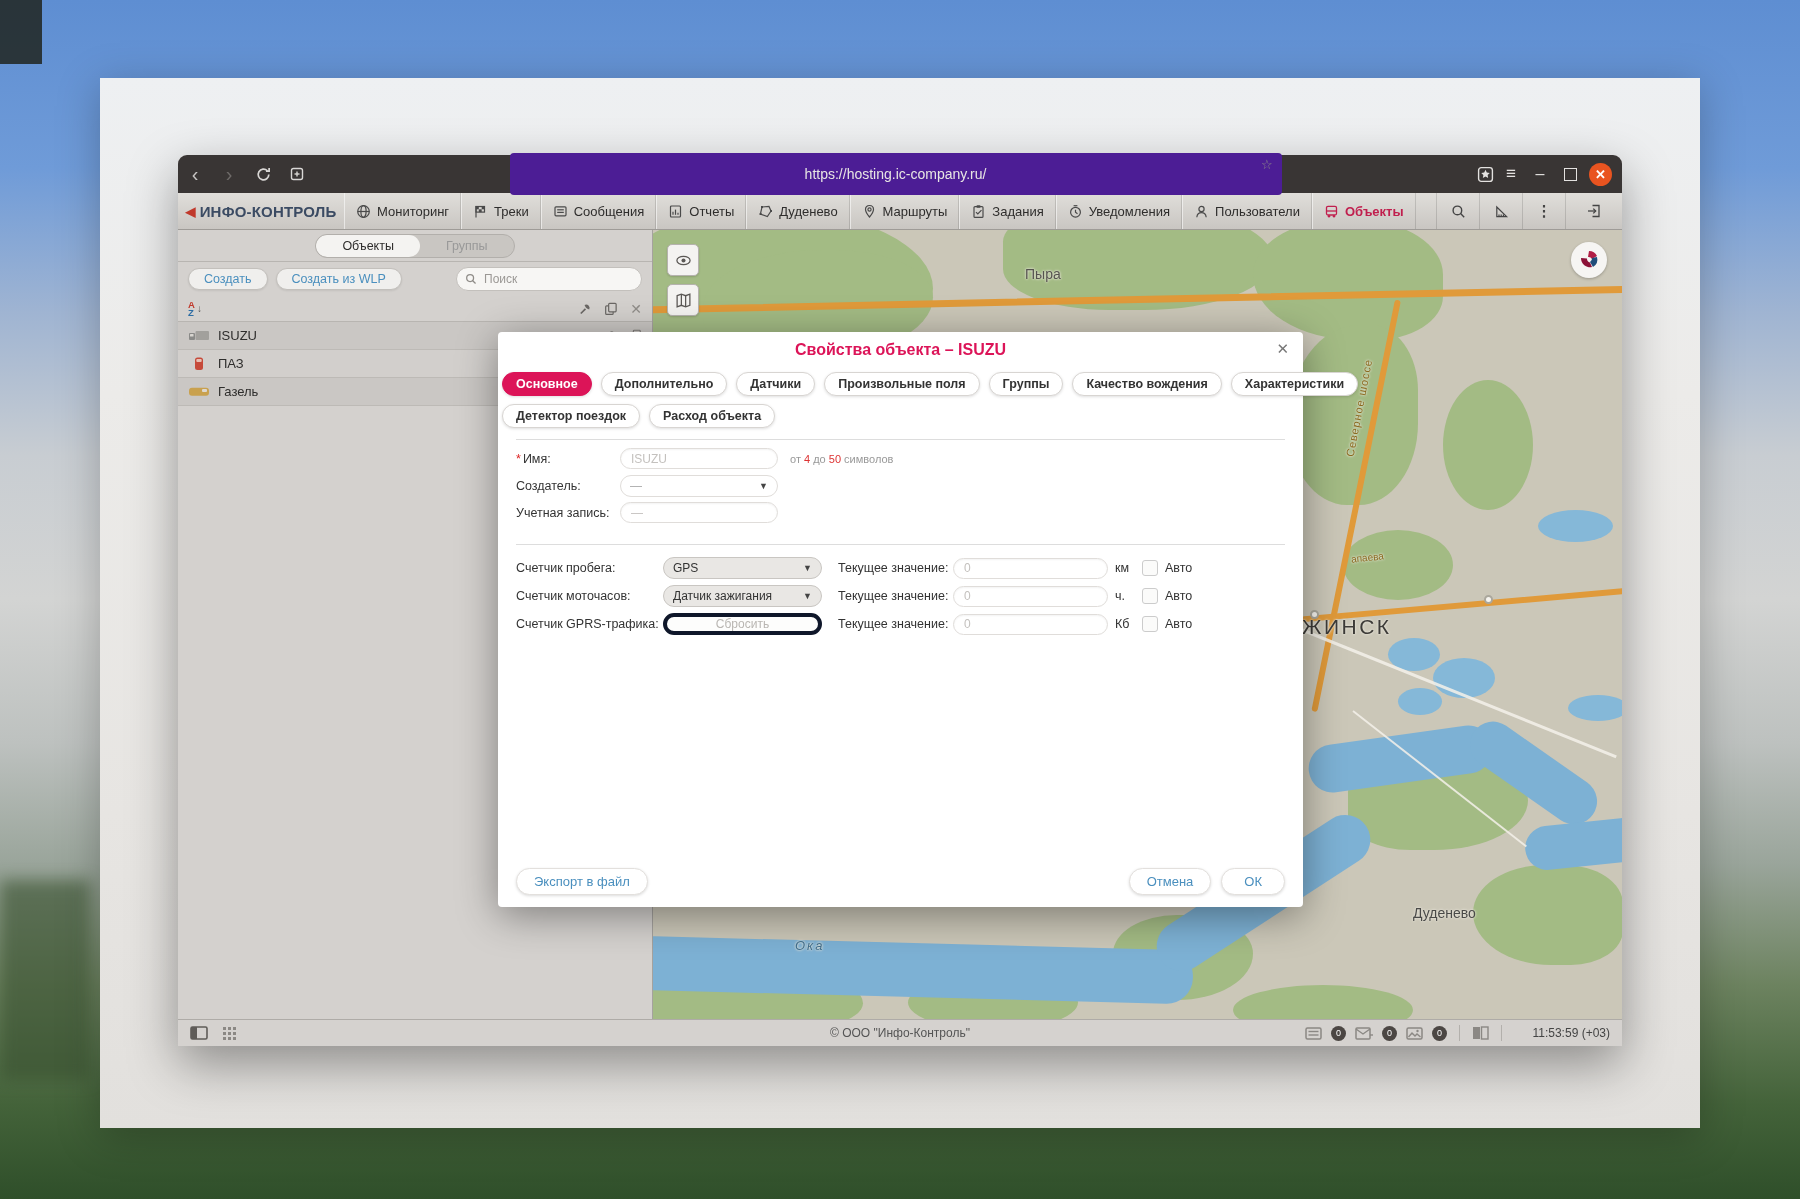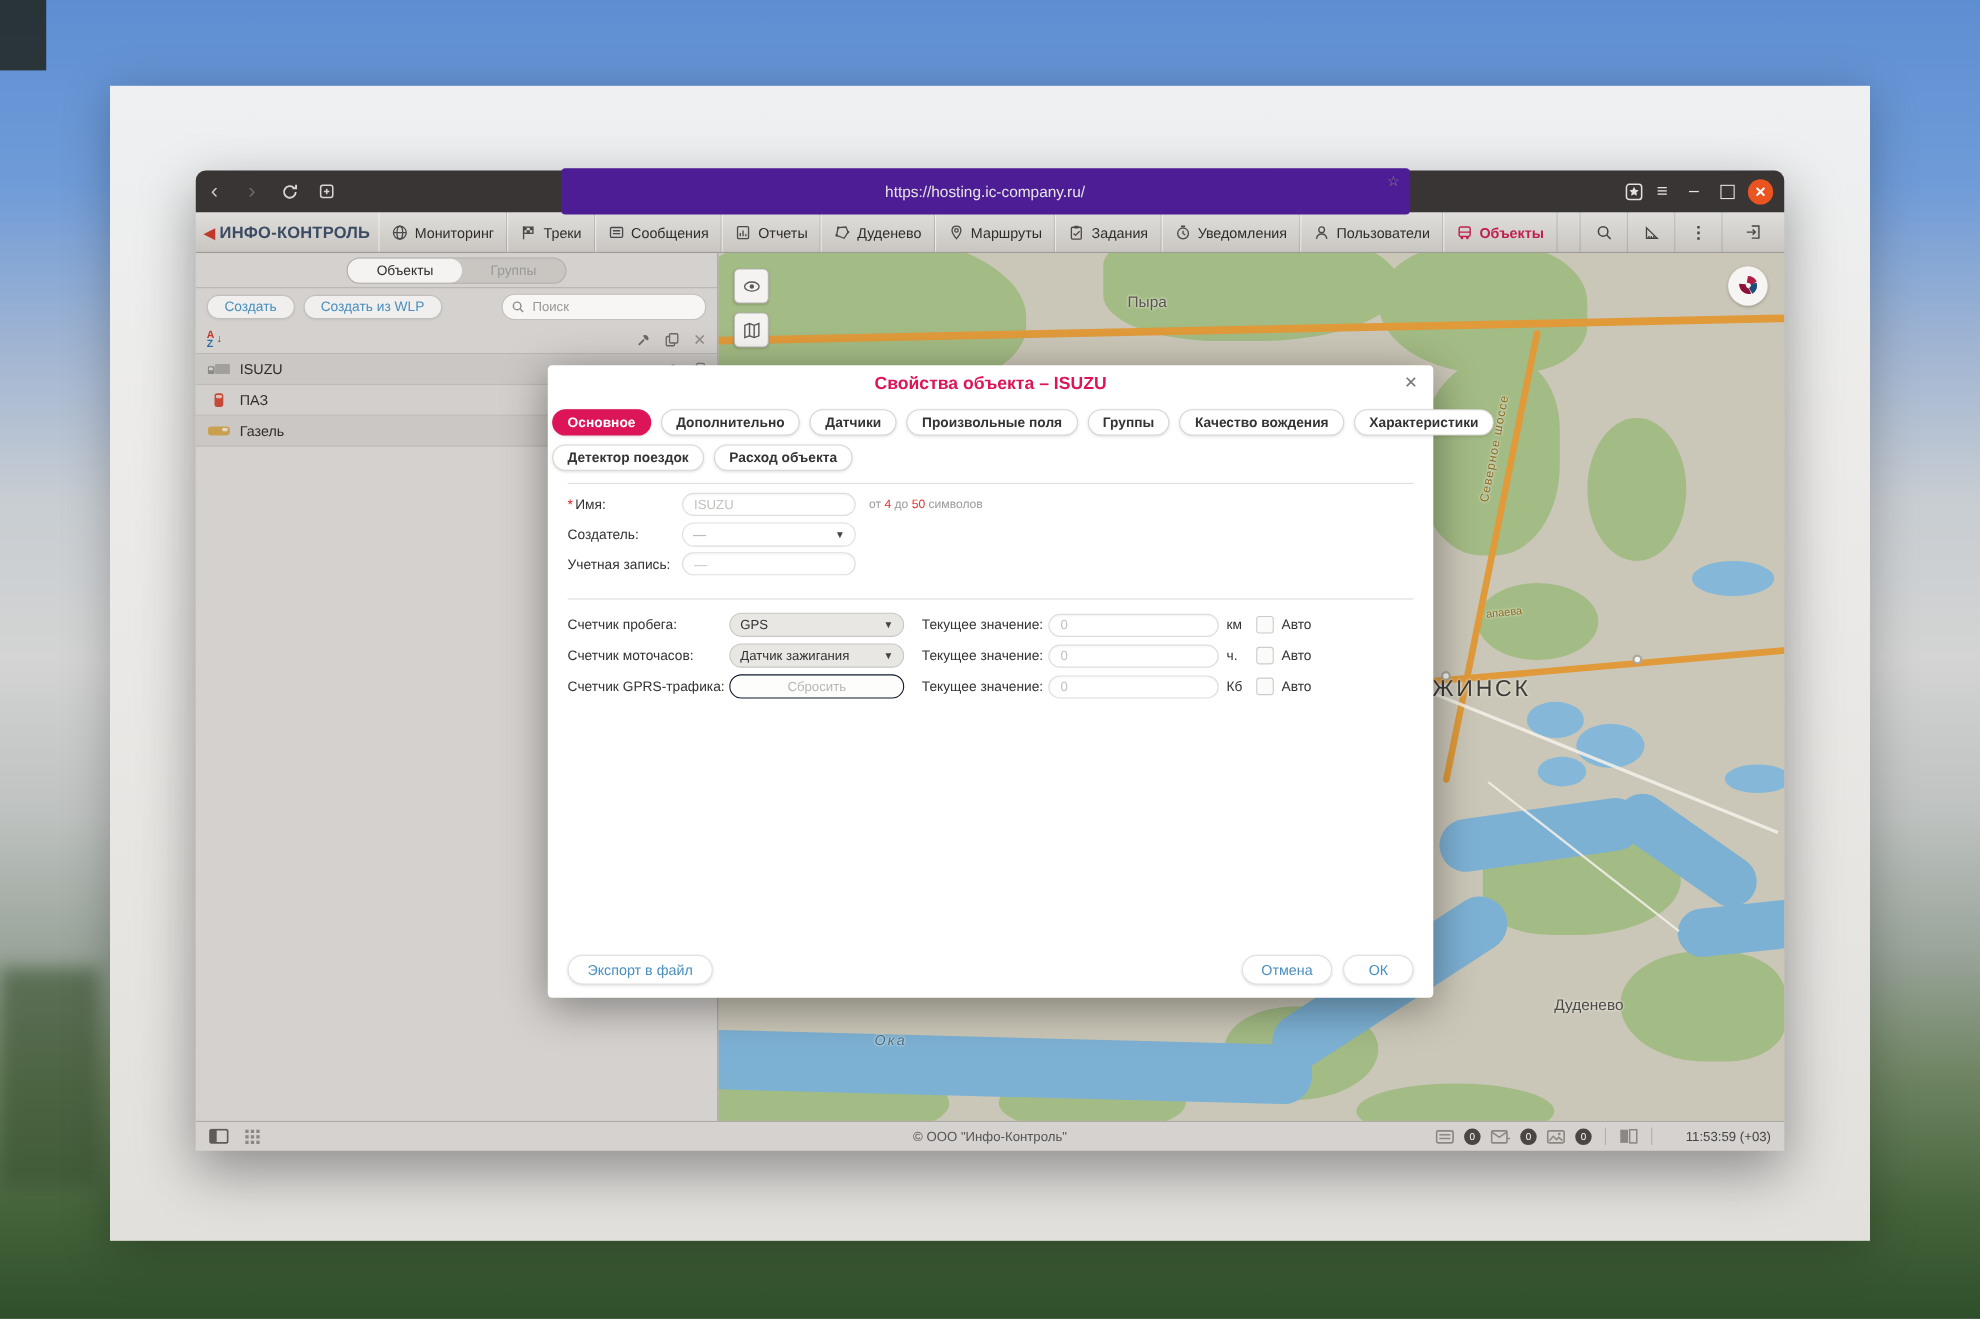--- a/index.html
+++ b/index.html
@@ -95,21 +95,21 @@
   .tinput::placeholder{color:#c4c1be;}
   .w158{width:158px;}
   .hint{margin-left:12px;font-size:11px;color:#999;}
   .hint b{color:#d33;font-weight:normal;}
   .selw{box-sizing:border-box;width:158px;height:22px;border:1px solid #e0ddda;border-radius:12px;background:#fff;display:flex;align-items:center;justify-content:space-between;padding:0 9px;color:#aaa;font-size:12px;cursor:pointer;}
   .selw .car{color:#444;font-size:9px;}
   .crow{display:flex;align-items:center;padding-left:18px;height:28px;}
   .c-label{width:147px;}
   .selg{box-sizing:border-box;width:159px;height:22px;border:1px solid #c9c6c2;border-radius:12px;background:#e9e7e4;display:flex;align-items:center;justify-content:space-between;padding:0 9px;color:#333;font-size:12px;cursor:pointer;}
   .selg .car{color:#444;font-size:9px;}
-  .btn-dis{box-sizing:border-box;width:159px;height:22px;border:1px solid #0f172a;border-radius:12px;background:#fdfdfc;color:#b9b6b2;font-size:12px;display:flex;align-items:center;justify-content:center;cursor:default;}
+  .btn-dis{box-sizing:border-box;width:159px;height:22px;border:4px solid #0f172a;border-radius:12px;background:#fdfdfc;color:#b9b6b2;font-size:12px;display:flex;align-items:center;justify-content:center;cursor:default;}
   .c-cur{width:115px;margin-left:16px;}
   .c-input{width:155px;}
   .c-unit{width:26px;margin-left:7px;}
   .chk{width:14px;height:14px;border:1px solid #ccc;border-radius:3px;background:#fbfbfa;margin-left:1px;cursor:pointer;}
   .c-auto{margin-left:7px;}
   .mfooter{position:absolute;left:18px;right:18px;bottom:12px;display:flex;align-items:center;}
   .fbtn{border:1px solid #e3e0dd;background:#fff;border-radius:14px;padding:5px 17px;font-size:13px;color:#4a8fbe;box-shadow:0 1px 3px rgba(0,0,0,.14);cursor:pointer;white-space:nowrap;font-family:Liberation Sans, sans-serif;}
   .fright{margin-left:auto;display:flex;gap:10px;}
   svg{display:block;}
 </style>

